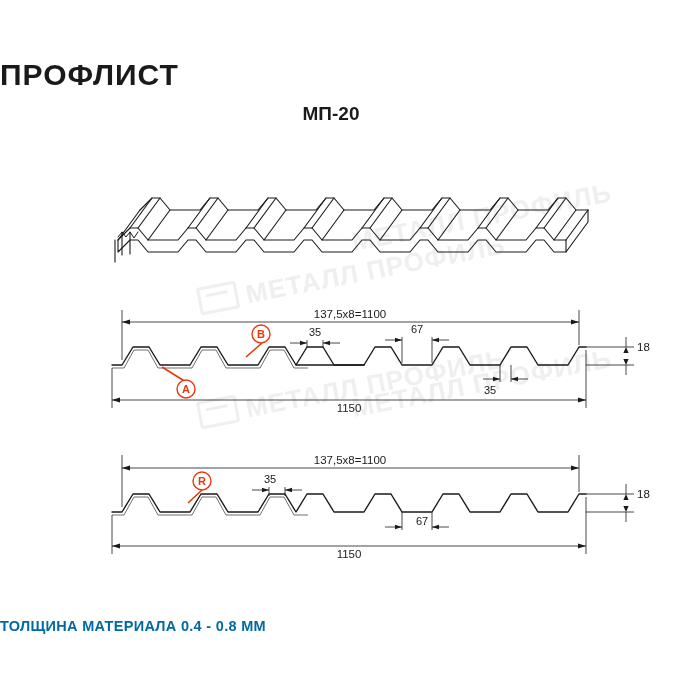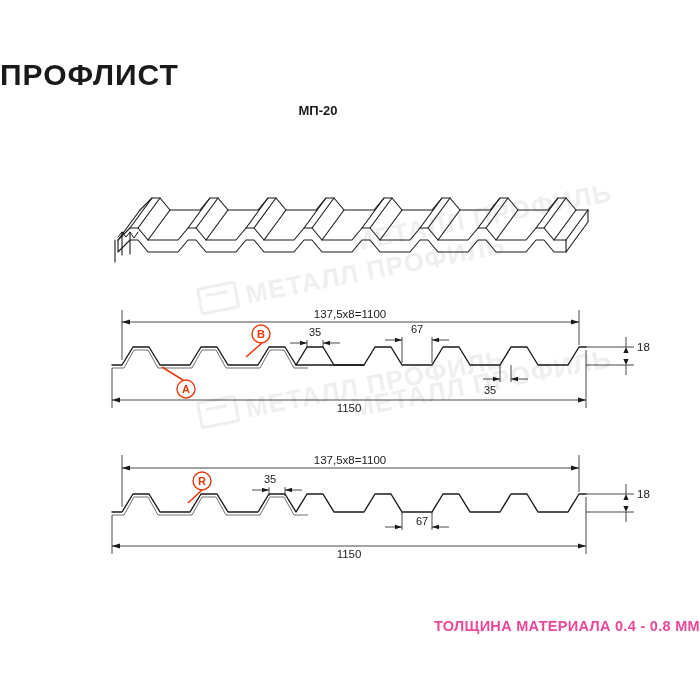--- a/index.html
+++ b/index.html
@@ -26,36 +26,36 @@
     width: 700px;
     text-align: left;
     font-size: 30px;
     font-weight: bold;
     letter-spacing: 1px;
     color: #1a1a1a;
   }
   .subtitle {
     position: absolute;
     top: 103px;
-    left: 3px;
+    left: 16px;
     width: 630px;
     text-align: center;
-    font-size: 13px;
+    font-size: 19px;
     font-weight: bold;
     color: #1a1a1a;
   }
   .footer {
     position: absolute;
     top: 618px;
     left: 0;
     width: 700px;
-    text-align: right;
+    text-align: left;
     font-size: 14.5px;
     font-weight: bold;
-    color: #ec4899;
+    color: #0369a1;
     letter-spacing: 0.3px;
   }
   .drawing {
     position: absolute;
     top: 0;
     left: 0;
   }
   .wm {
     position: absolute;
     color: #efefef;

